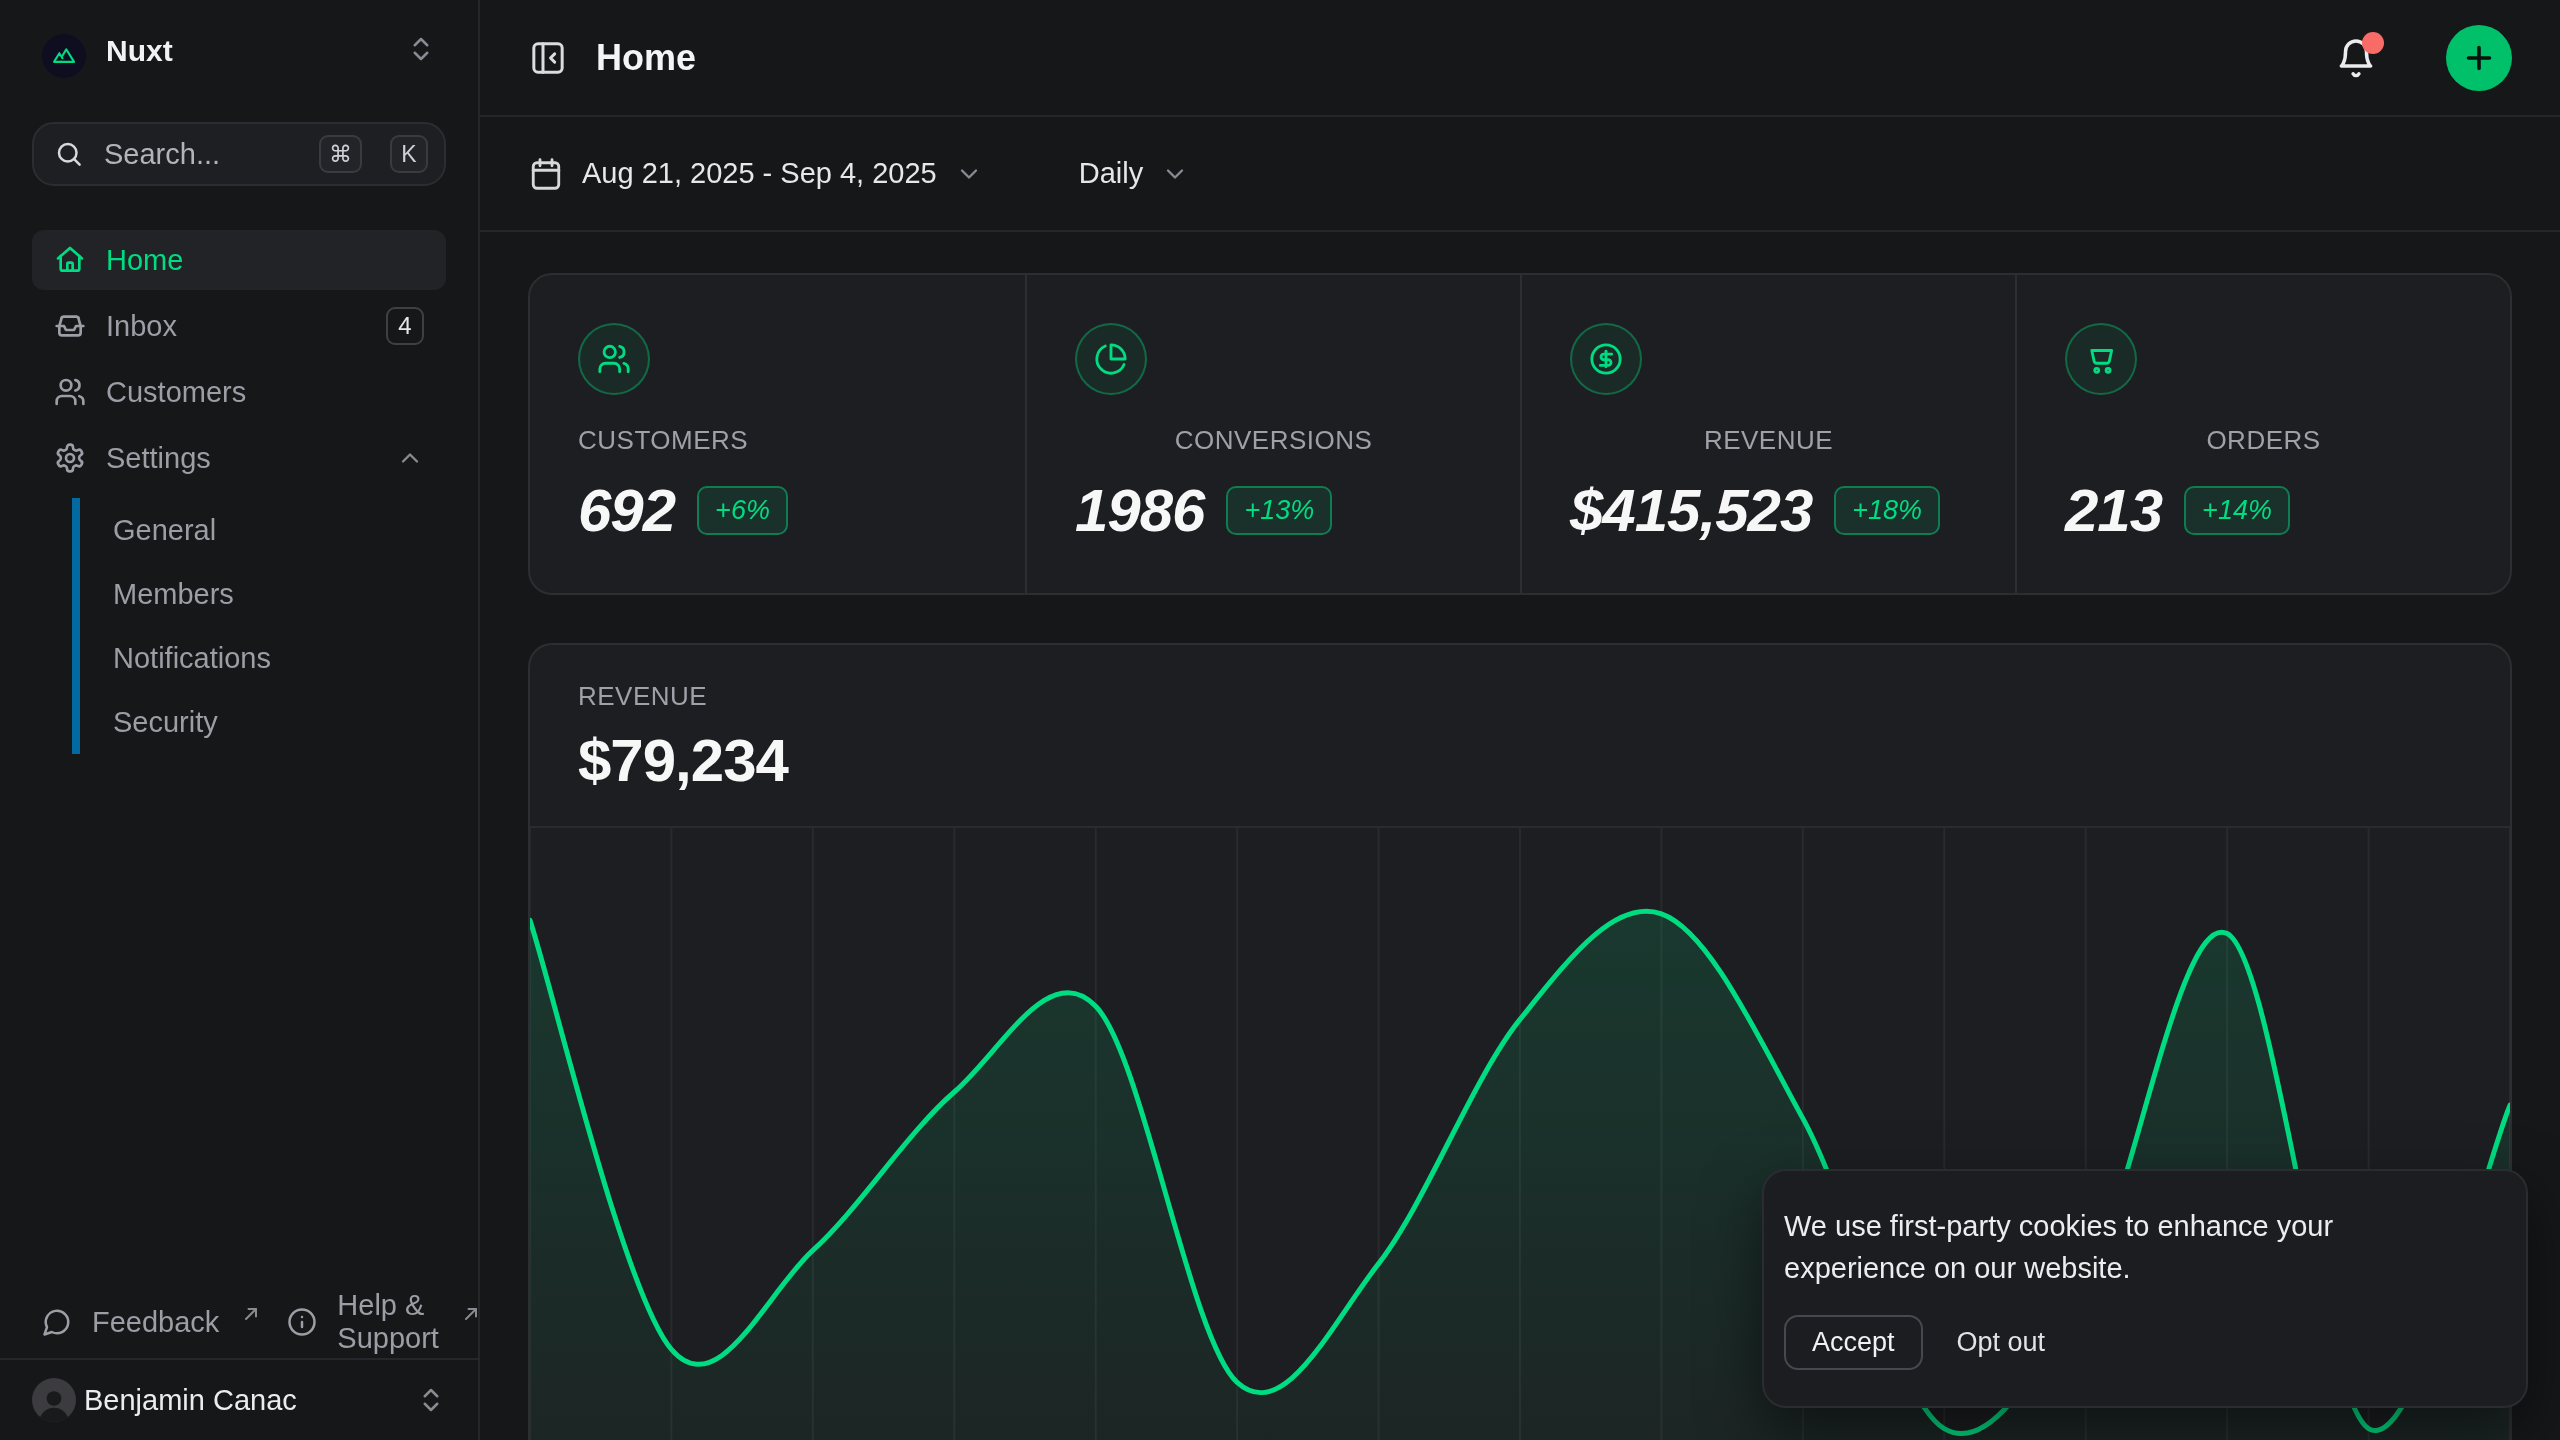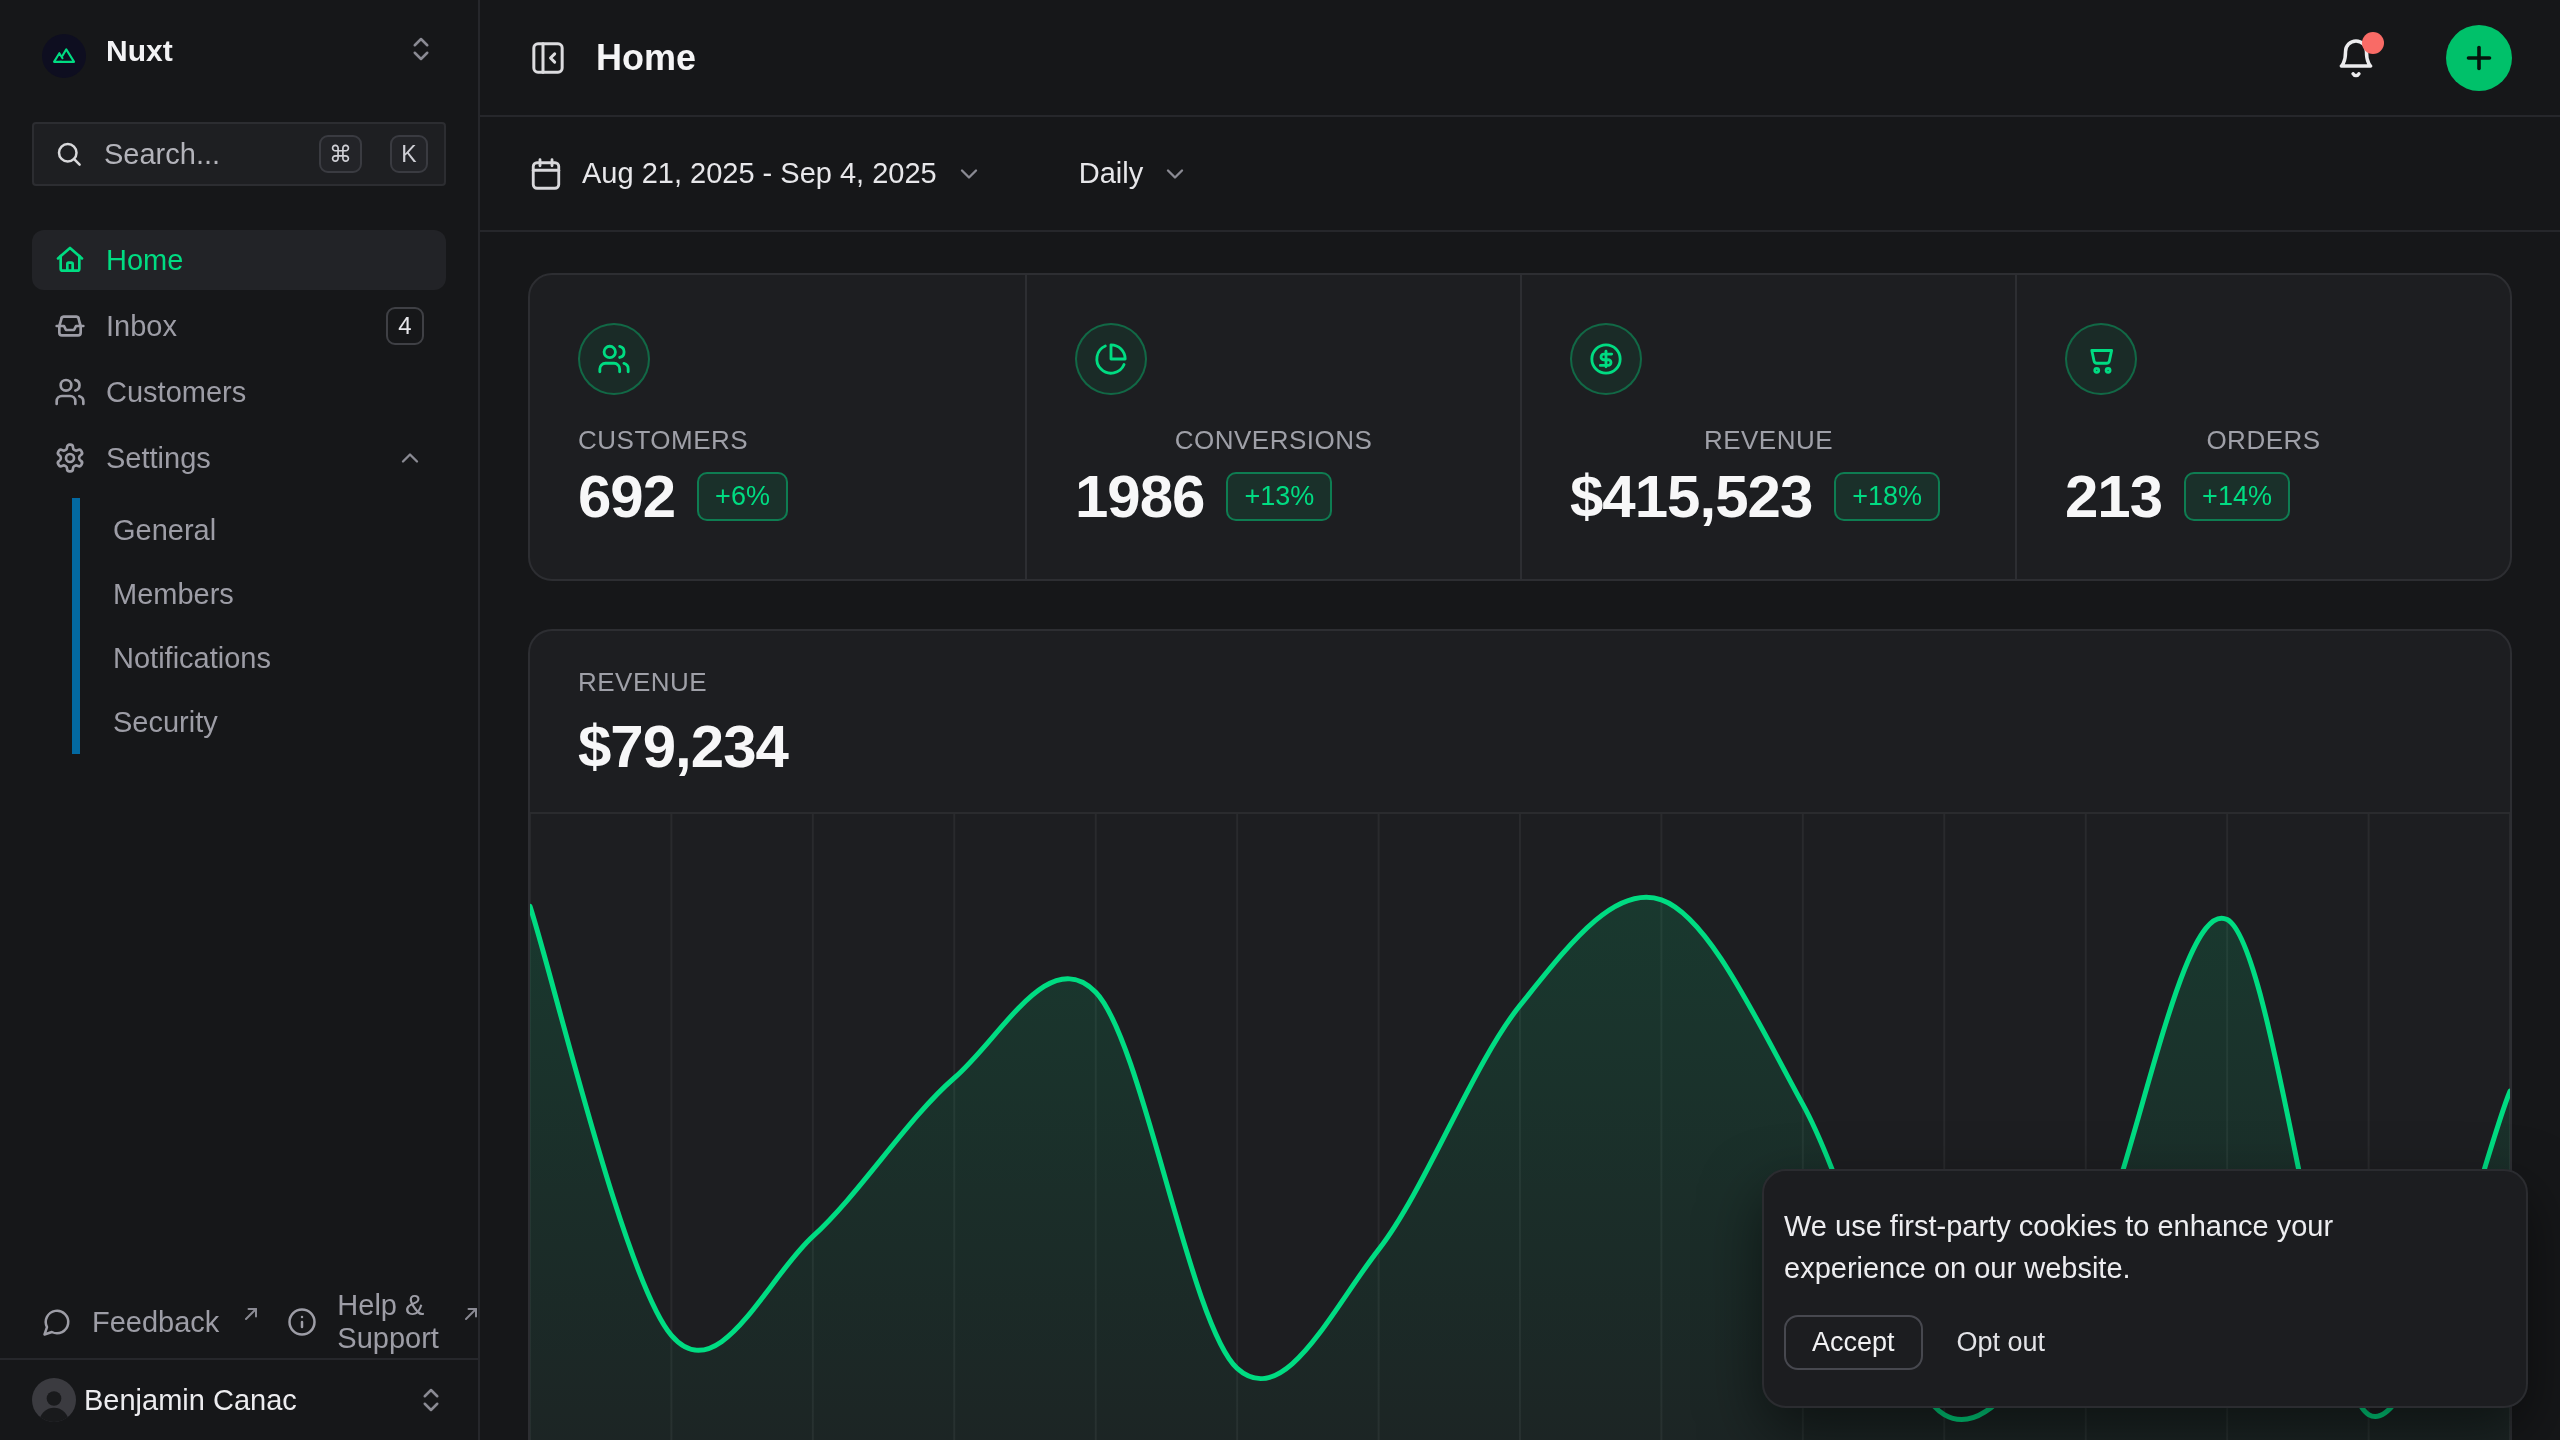--- a/index.html
+++ b/index.html
@@ -16,21 +16,21 @@
     position:absolute; left:0; top:0; width:480px; height:1440px;
     background:#161719; border-right:2px solid #26272b;
     display:flex; flex-direction:column;
   }
   .workspace { display:flex; gap:20px; margin:26px 32px 22px; padding:8px 10px; border-radius:12px; cursor:pointer; }
   .logo-circle { width:44px; height:44px; border-radius:50%; background:#0e0e20; display:flex; align-items:center; justify-content:center; }
   .workspace-name { font-size:30px; font-weight:600; color:#f2f2f4; }
   .trail { margin-left:auto; color:#8a8a93; }
 
   .searchbar {
-    margin:14px 32px 44px; height:64px; border-radius:4px;
+    margin:14px 32px 44px; height:64px; border-radius:22px;
     background:#1e1f22; border:2px solid #2c2d31;
     display:flex; align-items:center; gap:20px; padding:0 16px 0 20px; cursor:text;
   }
   .searchbar .placeholder { font-size:29px; color:#b3b3ba; flex:1; }
   .kbd {
     min-width:38px; height:38px; padding:0 8px; border-radius:9px;
     background:#232428; border:2px solid #3a3b41; color:#cfcfd5;
     font-size:23px; display:flex; align-items:center; justify-content:center;
   }
   .kbd + .kbd { margin-left:8px; }
@@ -90,21 +90,21 @@
     background:#1d1e21; border:2px solid #2d2e32; border-radius:24px;
   }
   .stat-cell { padding:48px; }
   .stat-cell + .stat-cell { border-left:2px solid #2d2e32;text-align:center; }
   .stat-icon-circle {
     width:72px; height:72px; border-radius:50%;
     background:rgba(0,220,130,0.07); border:2px solid rgba(0,220,130,0.35);
     display:flex; align-items:center; justify-content:center; color:#00dc82;
   }
   .stat-label { margin-top:30px; font-size:26px; color:#9fa0a8; letter-spacing:0.5px; font-weight:500; }
-  .stat-value-row { margin-top:6px; display:flex; align-items:center; gap:22px; }
+  .stat-value-row { margin-top:20px; display:flex; align-items:center; gap:22px;font-style:italic; }
   .stat-value { font-size:60px; font-weight:700; color:#f7f7f8; letter-spacing:-1px; }
   .delta-badge {
     font-size:27px; color:#00dc82; background:rgba(0,220,130,0.10);
     border:2px solid rgba(0,220,130,0.45); border-radius:10px; padding:7px 16px; font-weight:500;
   }
 
   .revenue-card {
     margin-top:48px; background:#1d1e21; border:2px solid #2d2e32;
     border-radius:24px 24px 0 0; border-bottom:none; height:820px; overflow:hidden;
   }

